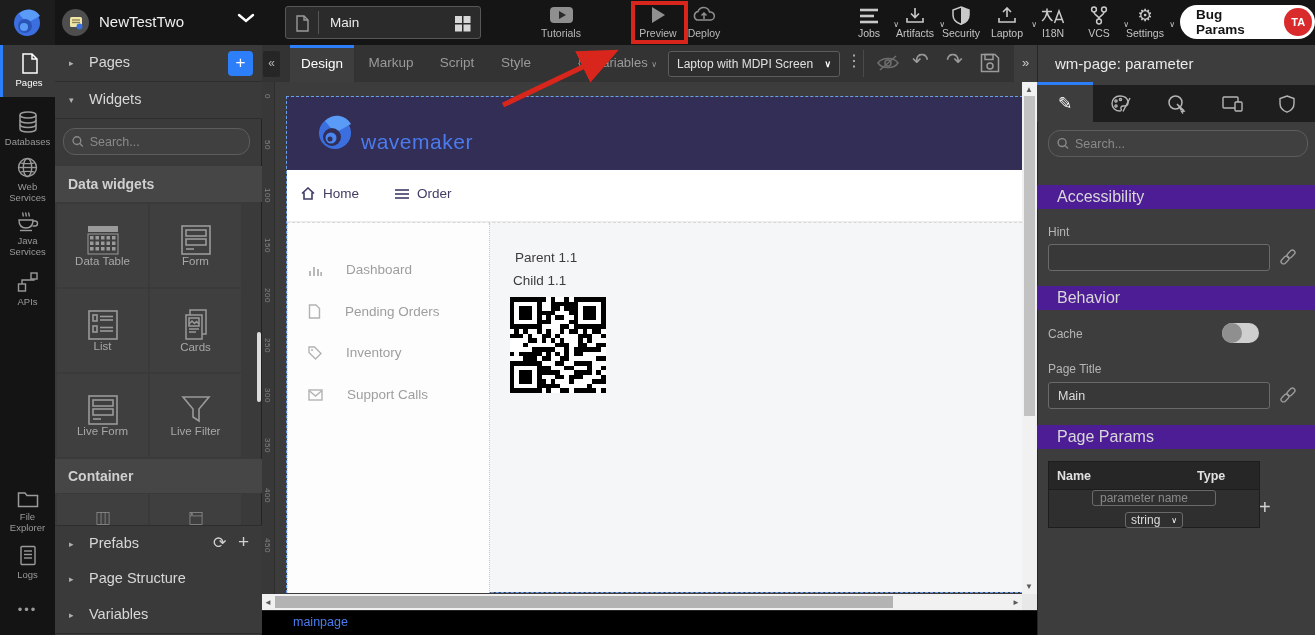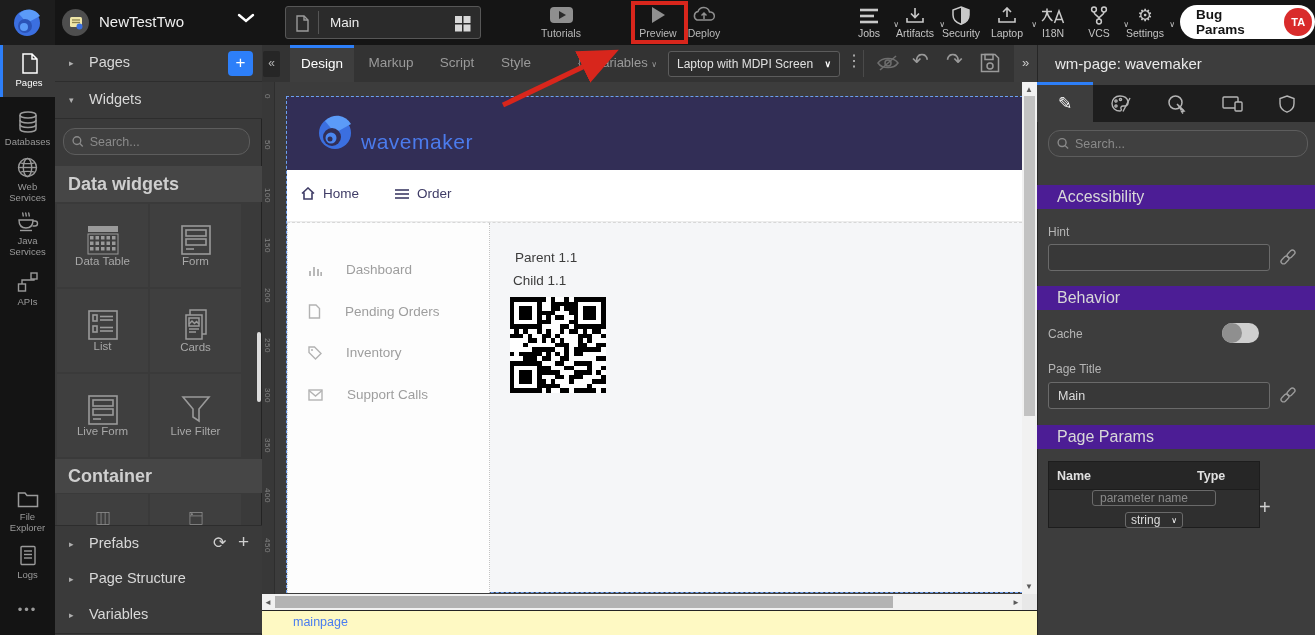--- a/index.html
+++ b/index.html
@@ -41,21 +41,21 @@
 
   
   .lpanel { position:absolute; left:55px; top:45px; width:207px; height:590px; background:#3a3a3a; border-right:1px solid #232323; }
   .acc-row { position:absolute; left:55px; width:207px; height:37px; background:#3a3a3a; border-bottom:1px solid #2d2d2d; }
   .acc-caret { position:absolute; left:14px; top:13px; font-size:9px; color:#b0b0b0; }
   .acc-label { position:absolute; left:34px; top:9px; font-size:14.5px; color:#d8d8d8; }
   .plus-btn { position:absolute; left:173px; top:6px; width:25px; height:25px; background:#2d7ff9; border-radius:4px; color:#fff; font-size:17px; text-align:center; line-height:23px; }
   .searchbox { position:absolute; width:187px; height:27px; background:#404040; border:1px solid #5d5d5d; border-radius:12px; display:flex; align-items:center; padding:0 8px; gap:6px; }
   .searchbox input { background:transparent; border:none; outline:none; color:#cfcfcf; font-size:12.5px; width:100%; font-family:"Liberation Sans",sans-serif; }
   .searchbox input::placeholder { color:#8a8a8a; }
-  .band { position:absolute; left:55px; width:207px; background:#464646; color:#cfcfcf; font-size:18px; font-weight:bold; display:flex; align-items:center; padding-left:13px; }
+  .band { position:absolute; left:55px; width:207px; background:#464646; color:#cfcfcf; font-size:14px; font-weight:bold; display:flex; align-items:center; padding-left:13px; }
   .wcard { position:absolute; width:91px; height:83px; background:#3f3f3f; display:flex; flex-direction:column; align-items:center; justify-content:center; gap:0; }
   .wcard .wlbl { color:#a8a8a8; font-size:11.5px; }
   .lp-scroll { position:absolute; left:257px; top:332px; width:4px; height:70px; background:#dcdcdc; border-radius:2px; z-index:5; }
 
   
   .ctoolbar { position:absolute; left:262px; top:45px; width:775px; height:37px; background:#333333; }
   .collapse-btn { position:absolute; left:1px; top:6px; width:17px; height:26px; background:#262626; color:#b5b5b5; border-radius:2px; font-size:12px; text-align:center; line-height:25px; }
   .ctab { position:absolute; top:0; height:37px; line-height:36px; text-align:center; color:#9a9a9a; font-size:13.5px; }
   .ctab.active { background:#3e3e3e; border-top:3px solid #2d7ff9; line-height:32px; color:#fff; }
   .devbox { position:absolute; left:406px; top:6px; width:172px; height:26px; background:#2e2e2e; border:1px solid #5c5c5c; border-radius:3px; color:#e0e0e0; font-size:12px; display:flex; align-items:center; padding:0 8px; justify-content:space-between; }
@@ -76,21 +76,21 @@
   .menu-item { position:absolute; left:0; width:203px; display:flex; align-items:center; gap:24px; padding-left:20px; color:#9e9e9e; font-size:13.5px; }
   .content-text { position:absolute; color:#3c3c3c; font-size:13.5px; }
 
   
   .vscroll { position:absolute; left:760px; top:0; width:15px; height:512px; background:#f1f1f1; }
   .vthumb { position:absolute; left:2px; top:14px; width:11px; height:320px; background:#c2c2c2; }
   .hscroll { position:absolute; left:262px; top:594px; width:760px; height:16px; background:#f1f1f1; }
   .hthumb { position:absolute; left:13px; top:2px; width:618px; height:12px; background:#b3b3b3; }
   .sarrow { position:absolute; color:#5a5a5a; font-size:8px; }
   .corner { position:absolute; left:1022px; top:594px; width:15px; height:16px; background:#e8e8e8; }
-  .bottom-bar { position:absolute; left:262px; top:610px; width:775px; height:25px; background:#fef9c3; border-top:1px solid #242424; }
+  .bottom-bar { position:absolute; left:262px; top:610px; width:775px; height:25px; background:#000000; border-top:1px solid #242424; }
   .bottom-tab { position:absolute; left:31px; top:4px; color:#4a7df0; font-size:12.5px; }
 
   
   .rpanel { position:absolute; left:1037px; top:45px; width:278px; height:590px; background:#3d3d3d; border-left:1px solid #262626; }
   .rp-title { position:absolute; left:1055px; top:45px; height:37px; line-height:37px; color:#eaeaea; font-size:15px; }
   .rp-tabs { position:absolute; left:1037px; top:85px; width:278px; height:37px; background:#1e1e1e; }
   .rp-tab { position:absolute; top:0; width:56px; height:37px; display:flex; align-items:center; justify-content:center; color:#b5b5b5; }
   .rp-tab.active { background:#3d3d3d; color:#fff; }
   .rp-indicator { position:absolute; left:1037px; top:82px; width:56px; height:3px; background:#2d7ff9; }
   .sec-bar { position:absolute; left:1037px; width:278px; height:24px; background:#4c1d95; color:#d8d8d8; font-size:16px; display:flex; align-items:center; padding-left:20px; }
@@ -883,21 +883,21 @@
     <div class="hthumb"></div>
     <span class="sarrow" style="right:2px;top:4px">►</span>
   </div>
   <div class="corner"></div>
 
   <div class="bottom-bar">
     <span class="bottom-tab">mainpage</span>
   </div>
 
   <div class="rpanel"></div>
-  <div class="rp-title">wm-page: wavemaker</div>
+  <div class="rp-title">wm-page: parameter</div>
   <div class="rp-tabs">
     <div class="rp-tab active" style="left:0">
       <span style="font-size:17px">✎</span>
     </div>
     <div class="rp-tab" style="left:56px">
       <svg width="20" height="18" viewBox="0 0 20 18">
         <g fill="none" stroke="#b5b5b5" stroke-width="1.4">
             <path d="M9 1 C4 1 1 4.5 1 8.5 C1 13 4.5 16 9 16 C10.5 16 10.5 14.5 10 13.5 C9.5 12.3 10.3 11 12 11 H14 C16.5 11 17.5 9 17 6.5 C16.3 3 13 1 9 1 Z"></path>
             <circle cx="5" cy="6" r="1.1"></circle>
             <circle cx="9.5" cy="4.5" r="1.1"></circle>

